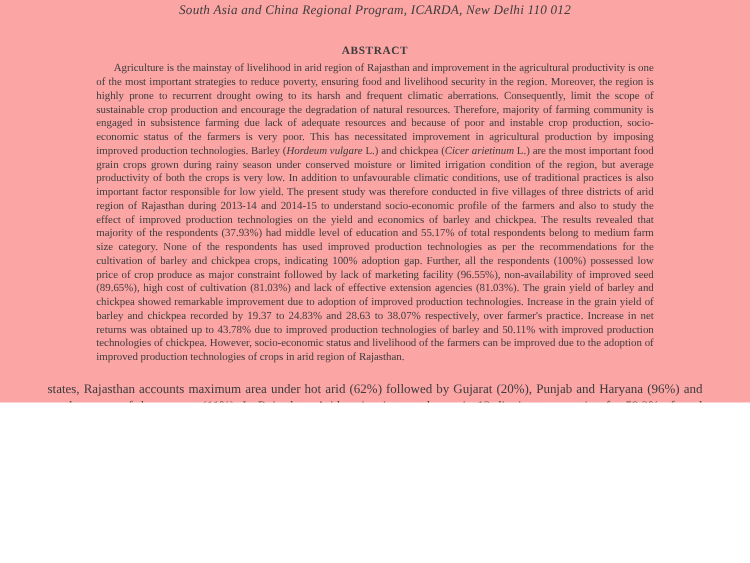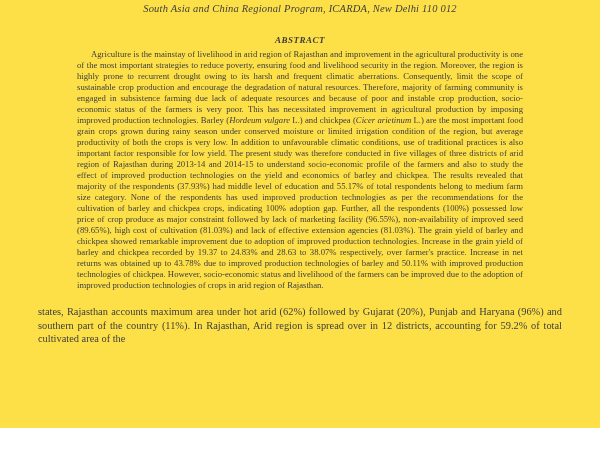--- a/index.html
+++ b/index.html
@@ -3,22 +3,22 @@
 <meta charset="utf-8">
 <style>
   * { margin: 0; padding: 0; box-sizing: border-box; }
   html, body { width: 600px; height: 450px; }
   body {
     background: #ffffff;
     font-family: "Liberation Serif", serif;
   }
   .page {
     width: 600px;
-    height: 428px;
-    background: #fde047;
+    height: 322px;
+    background: #fca5a5;
     color: #3d3d3d;
     overflow: hidden;
     position: relative;
   }
   .affiliation {
     margin-top: 3px;
     text-align: center;
     font-style: italic;
     font-size: 10.5px;
     letter-spacing: 0.2px;
@@ -27,21 +27,20 @@
     margin-top: 11px;
     text-align: center;
     font-size: 9.5px;
   }
   .abstract-heading {
     margin-top: 21px;
     text-align: center;
     font-weight: bold;
     font-size: 9px;
     letter-spacing: 0.5px;
-    font-style: italic;
   }
   .abstract-body {
     width: 446px;
     margin: 4px auto 0 auto;
     font-size: 8.7px;
     line-height: 11px;
     text-align: justify;
     text-indent: 14px;
   }
   .keywords {

